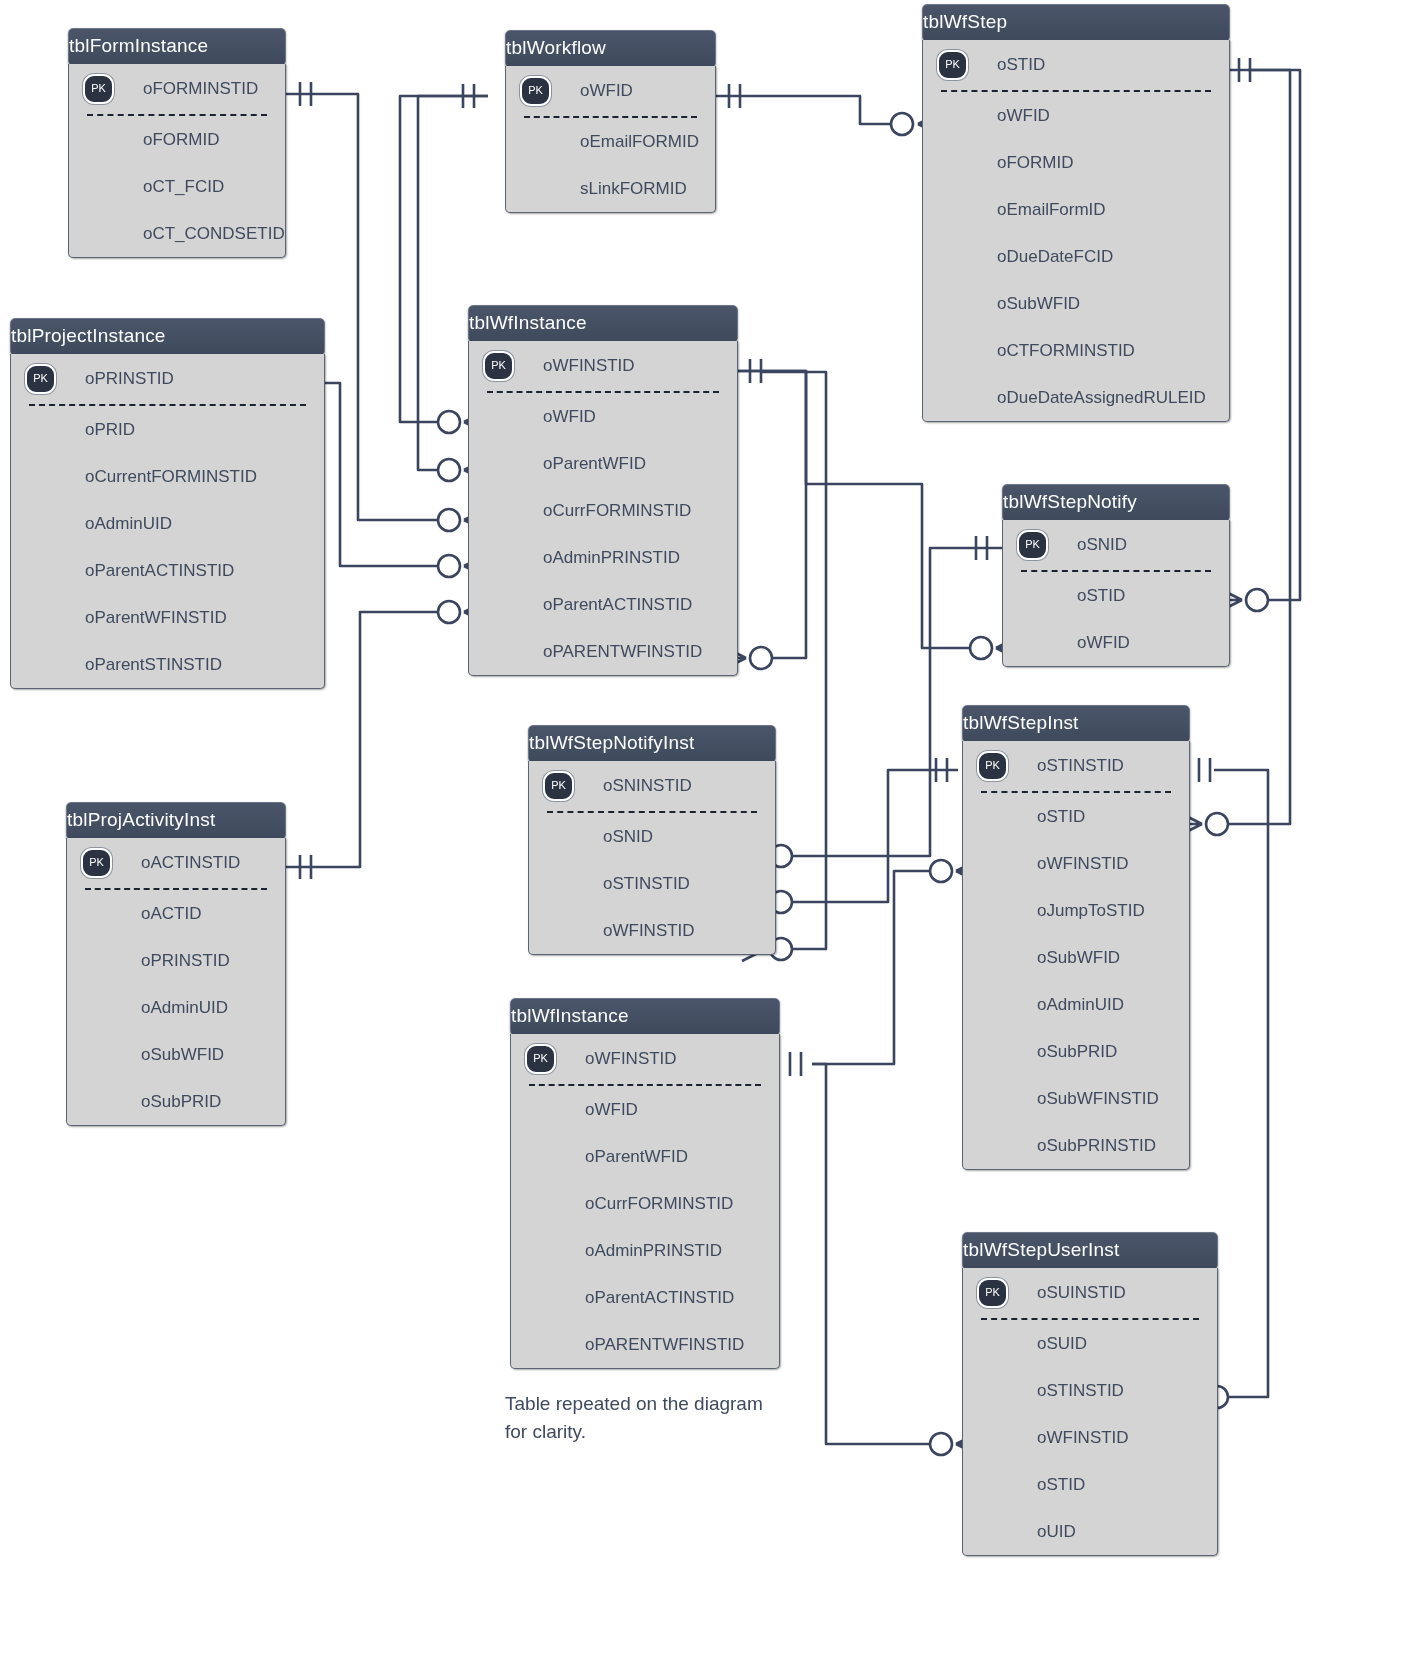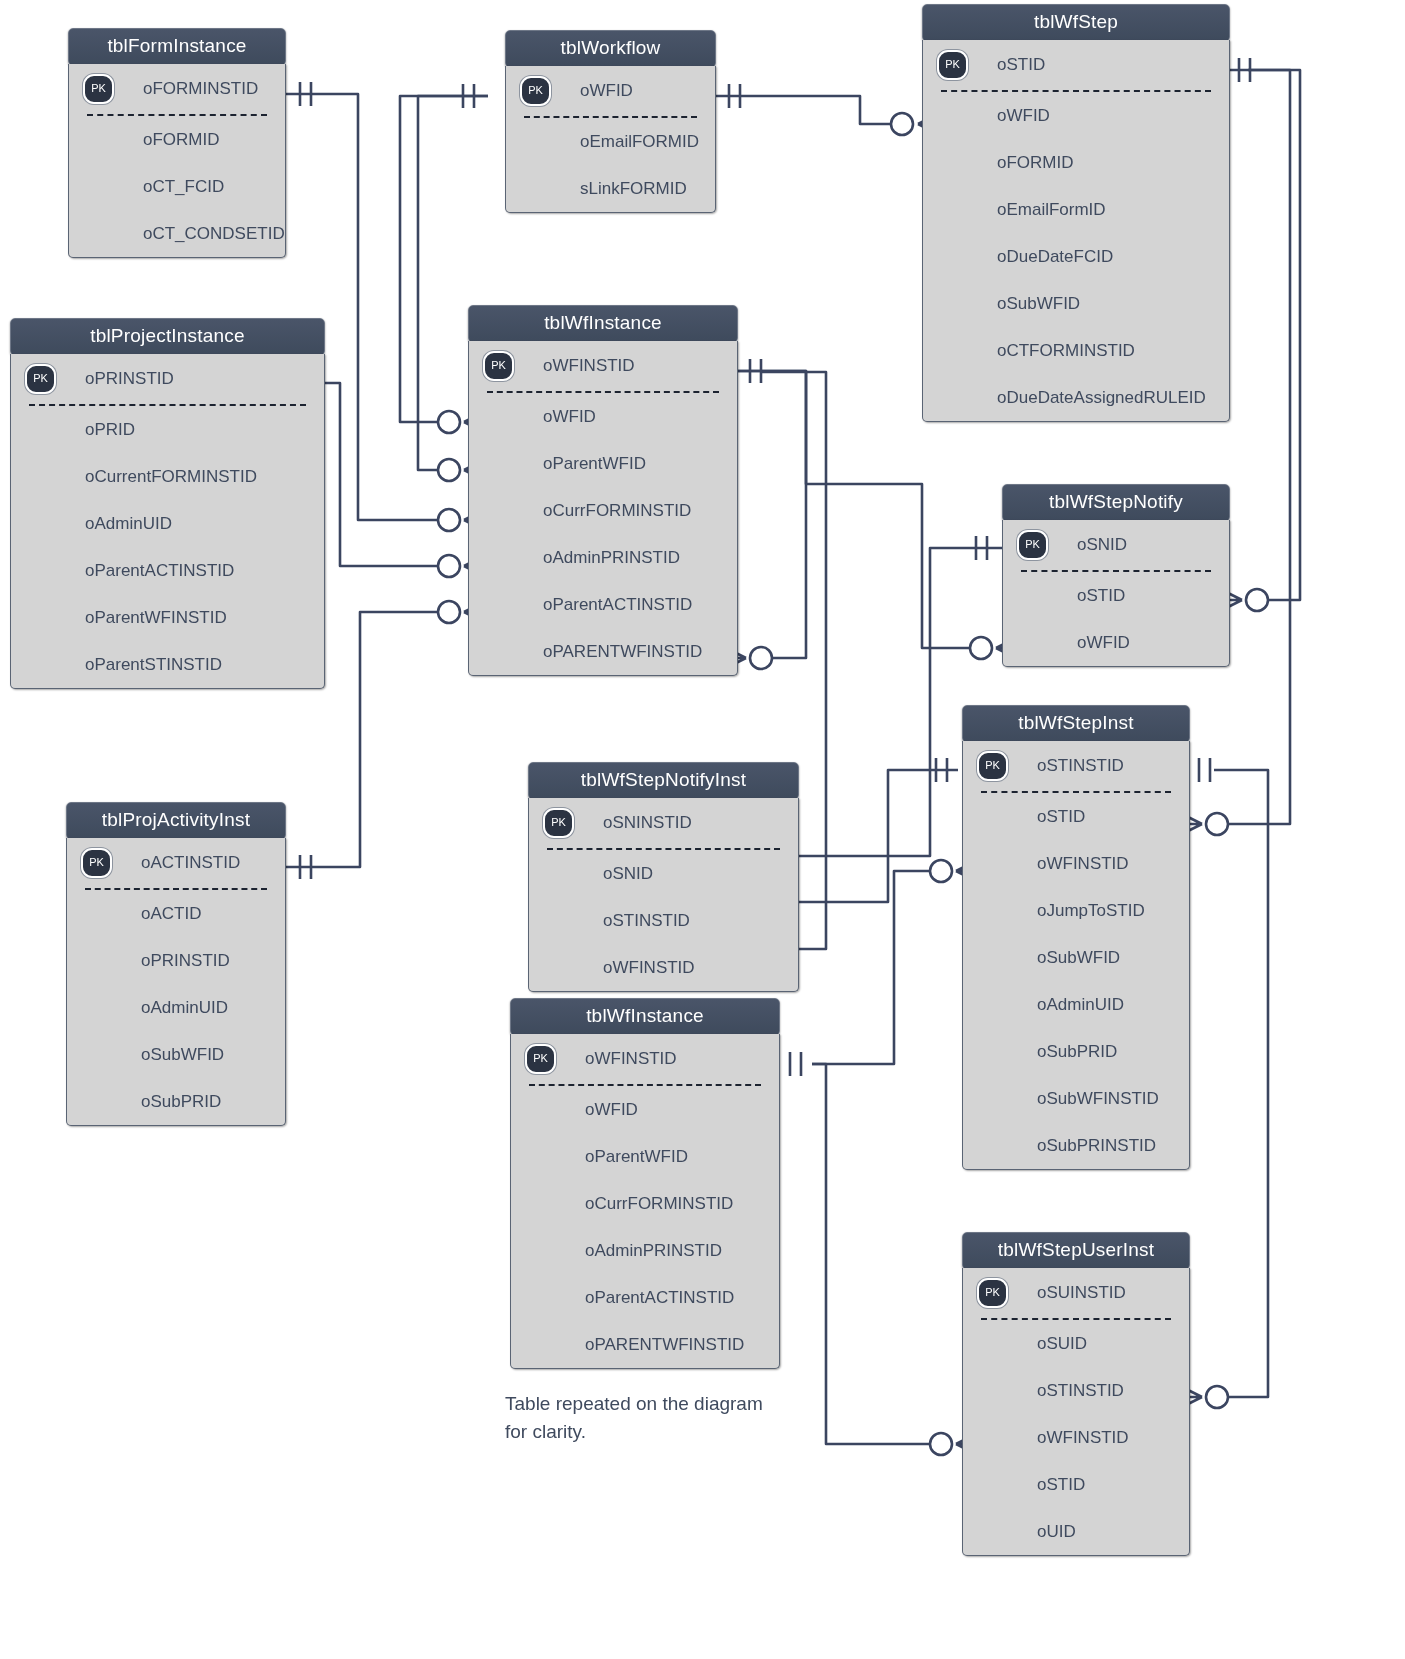--- a/index.html
+++ b/index.html
@@ -6,21 +6,20 @@
   body{font-family:"Liberation Sans","DejaVu Sans",sans-serif;}
   #canvas{position:relative;width:1405px;height:1659px;overflow:hidden;background:#fff;}
   #wires{position:absolute;left:0;top:0;width:1405px;height:1659px;pointer-events:none;}
 
   .entity{position:absolute;box-sizing:border-box;}
   .entity .hdr{
     position:relative;
     background:#475569;
     background:linear-gradient(180deg,#4a5569 0%,#3e4a5c 100%);
     color:#ffffff;
-    text-align:center;
     font-size:19px;
     line-height:34px;
     height:36px;
     border-radius:5px;
     border:1px solid #6e7787;
     box-shadow:0 1px 2px rgba(0,0,0,.45);
     letter-spacing:.2px;
     white-space:nowrap;
     overflow:hidden;
   }
@@ -333,21 +332,21 @@
       </div>
       <div class="sep"></div>
       <div class="row"><span>oACTID</span></div>
       <div class="row"><span>oPRINSTID</span></div>
       <div class="row"><span>oAdminUID</span></div>
       <div class="row"><span>oSubWFID</span></div>
       <div class="row"><span>oSubPRID</span></div>
     </div>
   </div>
 
-  <div class="entity" style="left:528px;top:762px;width:271px;">
+  <div class="entity" style="left:528px;top:725px;width:248px;">
     <div class="hdr">tblWfStepNotifyInst</div>
     <div class="body">
       <div class="row pk">
         <span class="pkbadge">PK</span>
         <span>oSNINSTID</span>
       </div>
       <div class="sep"></div>
       <div class="row"><span>oSNID</span></div>
       <div class="row"><span>oSTINSTID</span></div>
       <div class="row"><span>oWFINSTID</span></div>
@@ -385,21 +384,21 @@
       <div class="row"><span>oParentWFID</span></div>
       <div class="row"><span>oCurrFORMINSTID</span></div>
       <div class="row"><span>oAdminPRINSTID</span></div>
       <div class="row"><span>oParentACTINSTID</span></div>
       <div class="row"><span>oPARENTWFINSTID</span></div>
     </div>
   </div>
 
   <div class="caption" style="left:505px;top:1390px;width:280px;">Table repeated on the diagram for clarity.</div>
 
-  <div class="entity" style="left:962px;top:1232px;width:228px;">
+  <div class="entity" style="left:962px;top:1232px;width:256px;">
     <div class="hdr">tblWfStepUserInst</div>
     <div class="body">
       <div class="row pk">
         <span class="pkbadge">PK</span>
         <span>oSUINSTID</span>
       </div>
       <div class="sep"></div>
       <div class="row"><span>oSUID</span></div>
       <div class="row"><span>oSTINSTID</span></div>
       <div class="row"><span>oWFINSTID</span></div>

